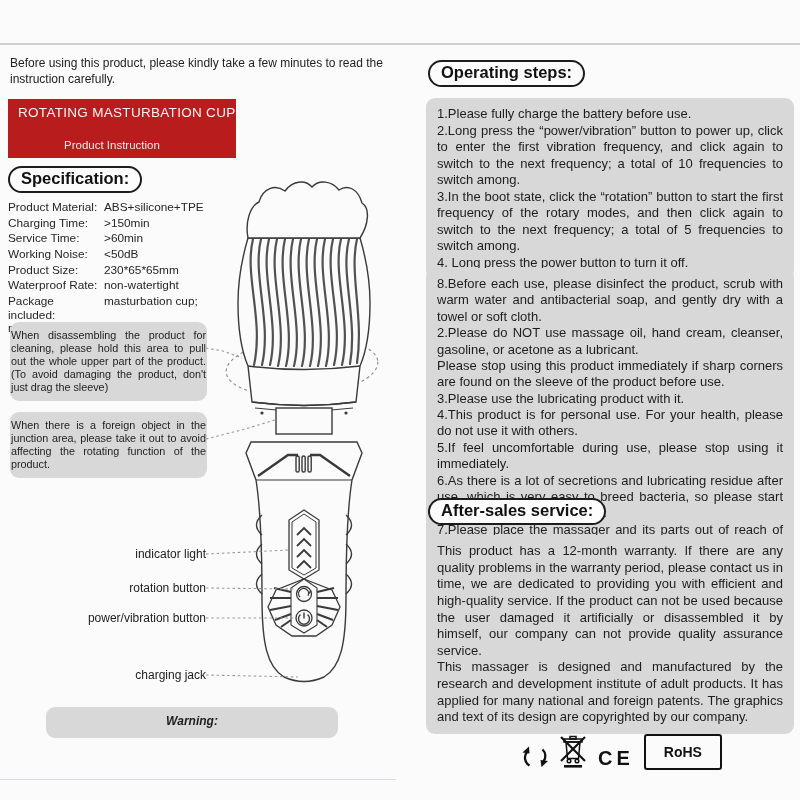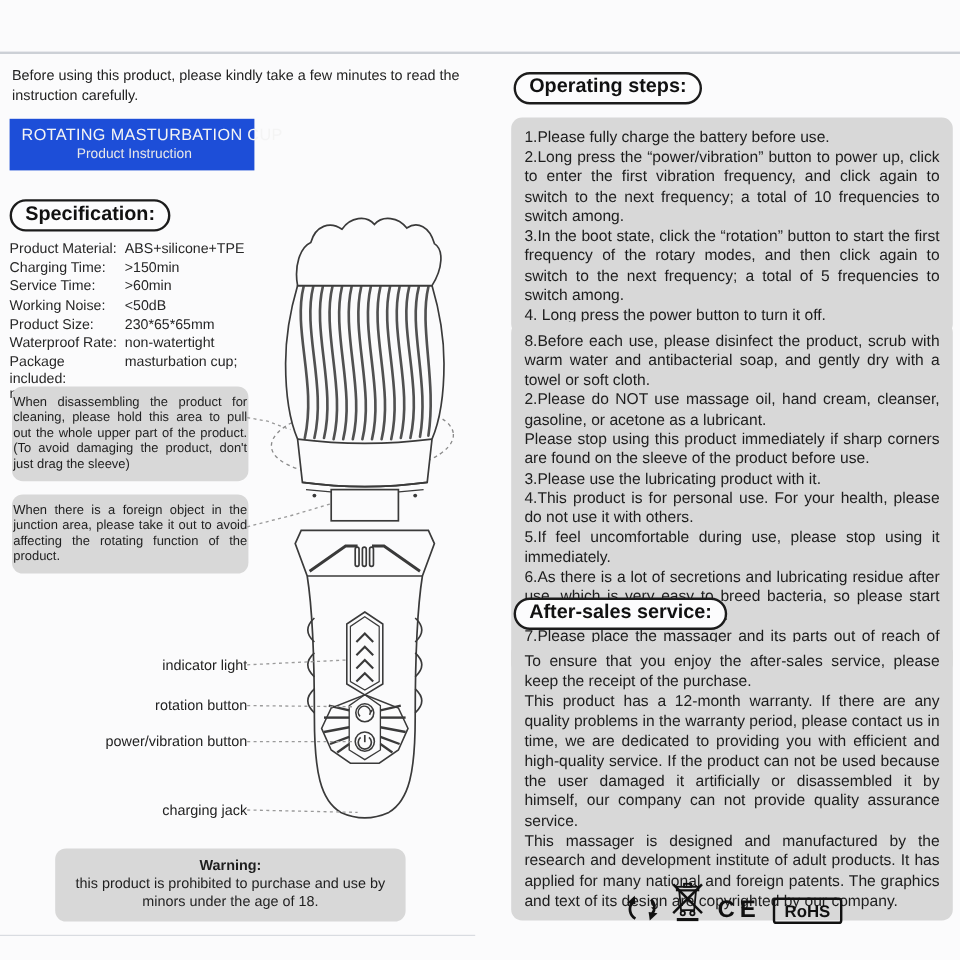--- a/index.html
+++ b/index.html
@@ -8,45 +8,45 @@
   #sheet { position:relative; width:800px; height:800px; background:#fbfbfc; overflow:hidden; }
   .edge { position:absolute; background:#ccd0d6; }
 
   
   .pill { display:inline-block; border:2px solid #1c1c1c; border-radius:16px;
           padding:1px 11px 3px; font-weight:bold; font-size:16.5px; color:#111;
           background:#fcfcfd; white-space:nowrap; }
 
   
   .intro { position:absolute; left:10px; top:56px; width:376px; font-size:12px; line-height:1.3; color:#222; }
-  .titlebox { position:absolute; left:8px; top:99px; width:204px; background:#1d4ed8; color:#f4f4f4; padding:6px 10px 7px; }
+  .titlebox { position:absolute; left:8px; top:99px; width:228px; background:#b91c1c; color:#f4f4f4; padding:6px 10px 7px; }
   .titlebox .t { font-size:13.5px; letter-spacing:.3px; font-weight:normal; white-space:nowrap; }
-  .titlebox .s { font-size:11.5px; margin-top:3px; color:#e8e8e8;padding-left:46px; }
+  .titlebox .s { font-size:11.5px; margin-top:19px; color:#e8e8e8;padding-left:46px; }
   .spec-pill { position:absolute; left:8px; top:166px; }
   .spec-list { position:absolute; left:8px; top:201px; width:232px; font-size:11.8px; line-height:1.16; }
   .spec-row { margin-bottom:2px; }
   .spec-label { display:inline-block; width:96px; vertical-align:top; }
   .notebox { position:absolute; left:10px; width:197px; background:#d8d8d8; border-radius:9px;
              padding:7px 1px; font-size:10.8px; line-height:1.21; text-align:justify; color:#1e1e1e; }
   .callout { position:absolute; left:0; width:206px; text-align:right; font-size:12px; color:#222; white-space:nowrap; }
   .warnbox { position:absolute; left:46px; top:707px; width:292px; background:#d8d8d8; border-radius:9px;
-             padding:7px 12px 9px; font-size:12px; line-height:1.25; text-align:center; color:#1e1e1e; }
+             padding:7px 12px 9px; font-size:12px; line-height:1.25; text-align:center; color:#1e1e1e;font-style:italic; }
   .warnbox .wh { font-weight:bold; }
 
   
   .r-pill { position:absolute; left:428px; }
   .rightbox { position:absolute; left:426px; width:368px; background:#d8d8d8; border-radius:9px;
               padding:8px 11px; font-size:13px; line-height:1.27; text-align:justify; color:#1d1d1d; }
   .rightbox p { margin:0; }
 
   
   .certs { position:absolute; left:522px; top:734px; display:flex; align-items:flex-end; gap:10px; }
   .ce { font-size:20px; font-weight:bold; letter-spacing:4px; color:#111; }
-  .rohs { border:2px solid #111; border-radius:3px; padding:0 8px; font-size:14px; font-weight:bold;
-          color:#111; line-height:18px; height:22px; display:flex; align-items:center; }
+  .rohs { border:2px solid #111; border-radius:3px; padding:0 18px; font-size:14px; font-weight:bold;
+          color:#111; line-height:18px; height:36px; display:flex; align-items:center; }
 
   svg { display:block; }
   .diagram { position:absolute; left:195px; top:170px; }
 </style>
 </head>
 <body>
 
 <div id="sheet">
   <div class="edge" style="left:0; top:43px; width:800px; height:2px;"></div>
   <div class="edge" style="left:0; top:779px; width:396px; height:1px; background:#d9dce1;"></div>
@@ -73,21 +73,20 @@
   <div class="notebox" style="top:322px;">When disassembling the product for cleaning, please hold this area to pull out the whole upper part of the product. (To avoid damaging the product, don't just drag the sleeve)</div>
   <div class="notebox" style="top:412px;">When there is a foreign object in the junction area, please take it out to avoid affecting the rotating function of the product.</div>
 
   <div class="callout" style="top:581px;">rotation button</div>
   <div class="callout" style="top:547px;">indicator light</div>
   <div class="callout" style="top:611px;">power/vibration button</div>
   <div class="callout" style="top:668px;">charging jack</div>
 
   <div class="warnbox">
     <div class="wh">Warning:</div>
-    <div>this product is prohibited to purchase and use by minors under the age of 18.</div>
   </div>
 
   <svg class="diagram" width="205" height="535" viewBox="0 0 205 535">
     <g stroke="#3a3a3a" fill="none" stroke-width="1.4">
 
       <ellipse cx="107" cy="197" rx="76" ry="29" transform="rotate(-4 107 197)" stroke="#8a8a8a" stroke-width="1.1" stroke-dasharray="3 3"></ellipse>
 
       <path d="M53,68 C45,95 43,120 43,133 C43,162 47,182 53,196 L57,232 Q109,239 161,232 L165,196 C171,182 175,162 175,133 C175,120 173,95 165,68 Z" fill="#fbfbfc"></path>
 
       <path d="M53,68 C50,52 55,36 64,32 C68,18 80,14 90,21 C97,11 110,9 117,17 C124,9 137,11 144,20 C153,14 163,19 167,33 C175,38 174,54 165,68 Z" fill="#fbfbfc"></path>
@@ -202,21 +201,20 @@
     <p>Please stop using this product immediately if sharp corners are found on the sleeve of the product before use.</p>
     <p>3.Please use the lubricating product with it.</p>
     <p>4.This product is for personal use. For your health, please do not use it with others.</p>
     <p>5.If feel uncomfortable during use, please stop using it immediately.</p>
     <p>6.As there is a lot of secretions and lubricating residue after use, which is very easy to breed bacteria, so please start cleaning as soon as possible.</p>
     <p>7.Please place the massager and its parts out of reach of children and pets.</p>
   </div>
 
   <div class="pill r-pill" style="top:498px;">After-sales service:</div>
   <div class="rightbox" style="top:535px; line-height:1.28;">
-    <p>To ensure that you enjoy the after-sales service, please keep the receipt of the purchase.</p>
     <p>This product has a 12-month warranty. If there are any quality problems in the warranty period, please contact us in time, we are dedicated to providing you with efficient and high-quality service. If the product can not be used because the user damaged it artificially or disassembled it by himself, our company can not provide quality assurance service.</p>
     <p>This massager is designed and manufactured by the research and development institute of adult products. It has applied for many national and foreign patents. The graphics and text of its design are copyrighted by our company.</p>
   </div>
 
   <div class="certs">
     <svg width="26" height="26" viewBox="0 0 26 26">
       <g stroke="#111" stroke-width="2.3" fill="none">
         <path d="M20.5,5.5 A9,9 0 0 1 21.5,17.5"></path>
         <path d="M7.5,21.5 A9,9 0 0 1 5,8"></path>
       </g>

